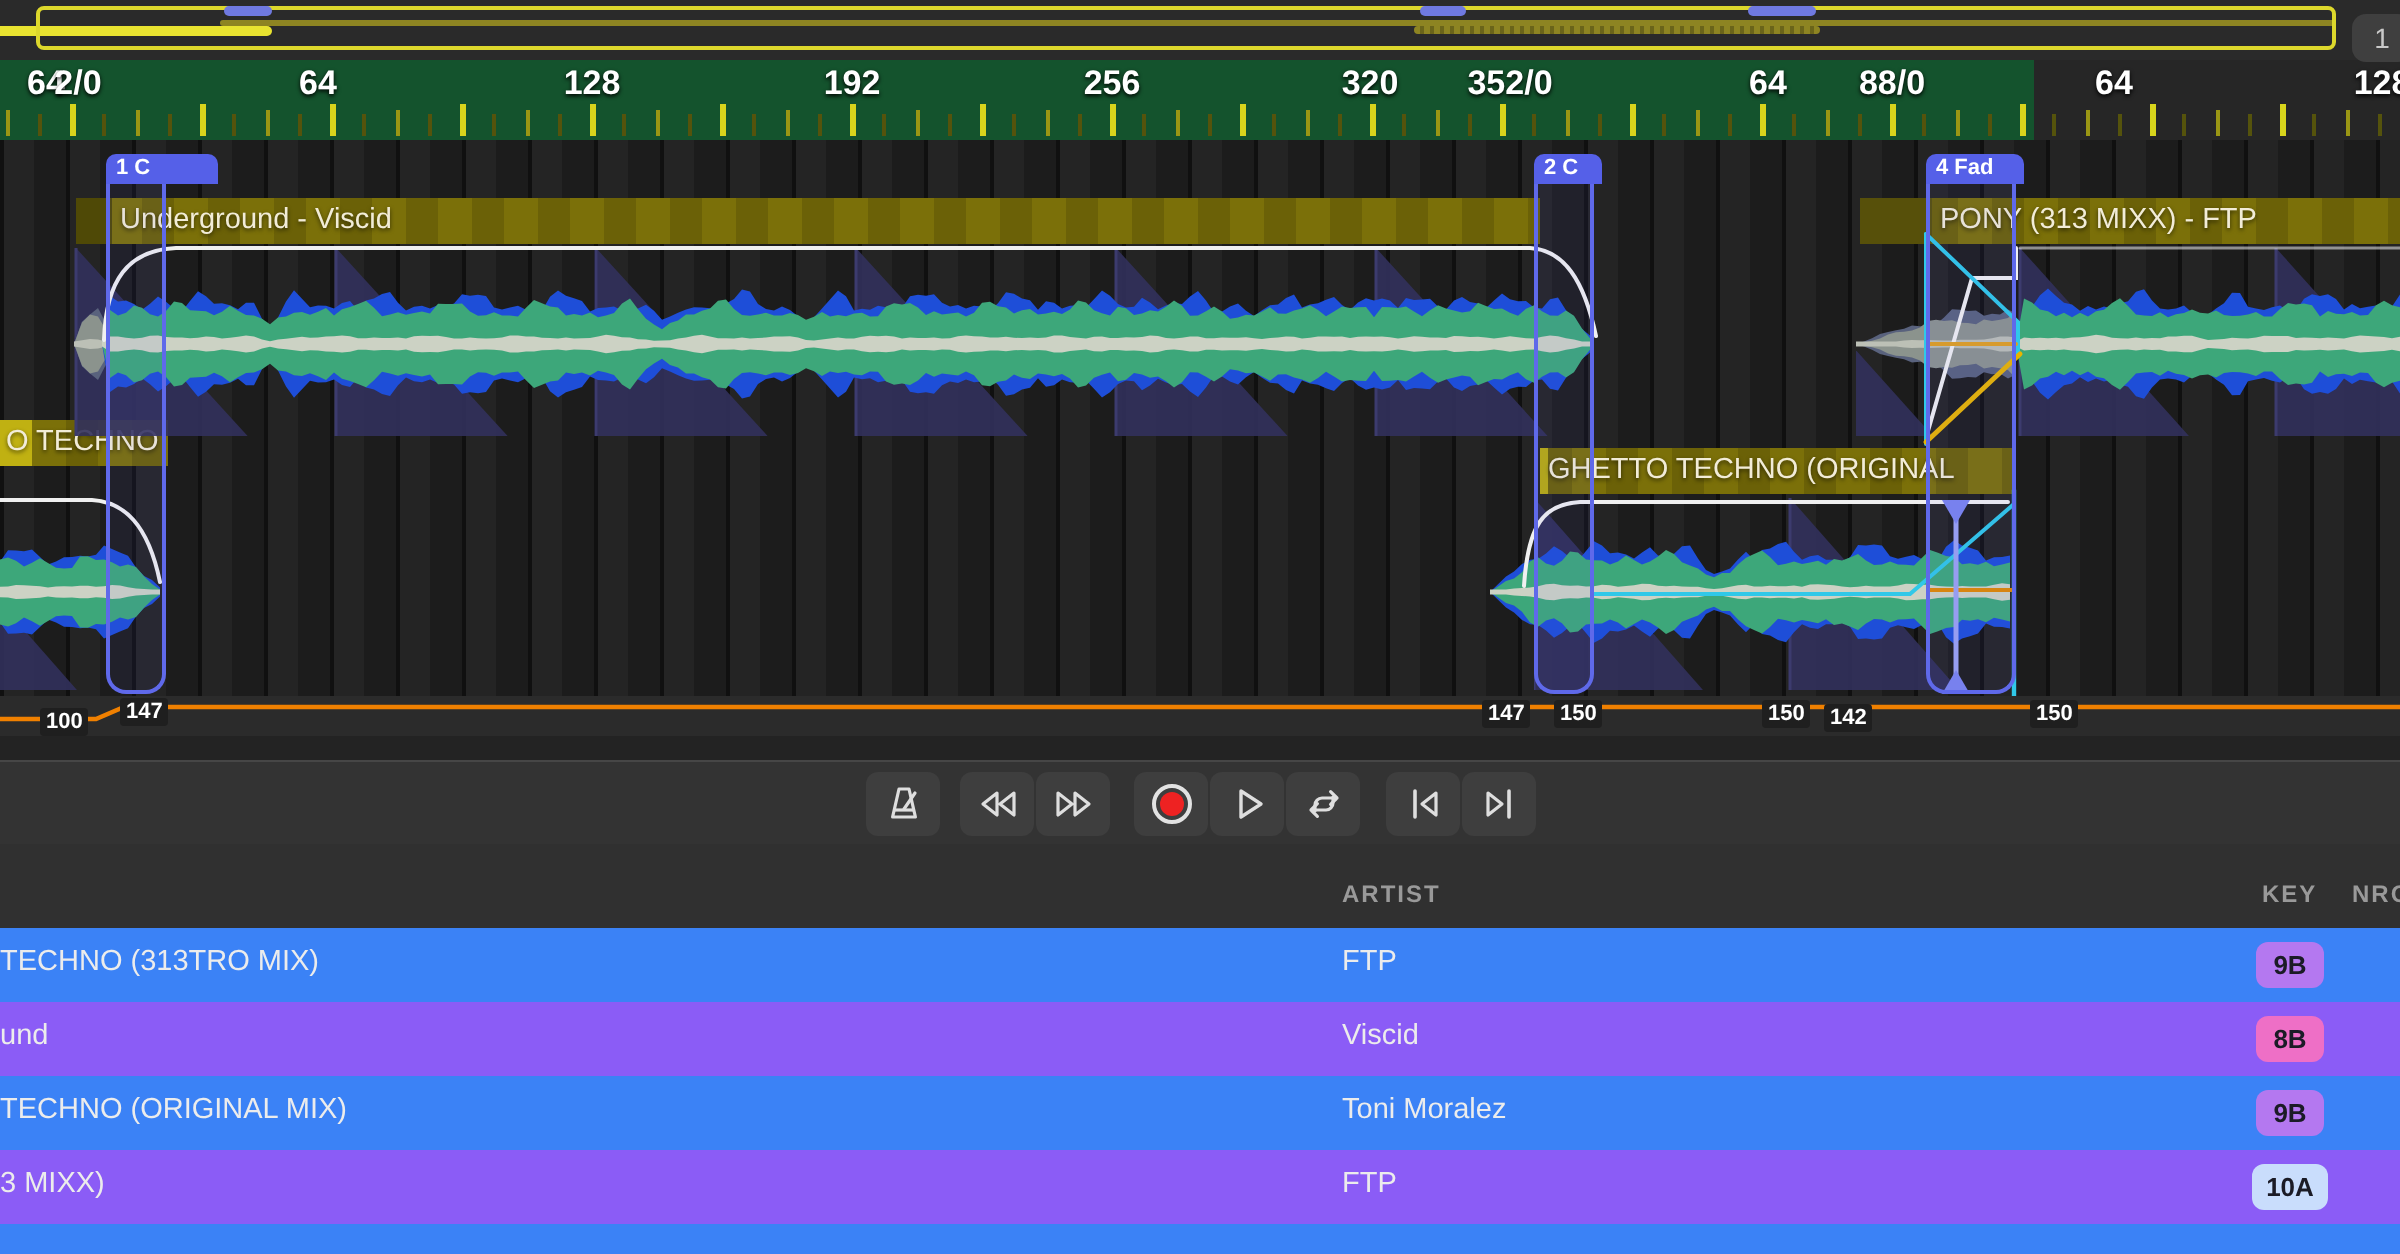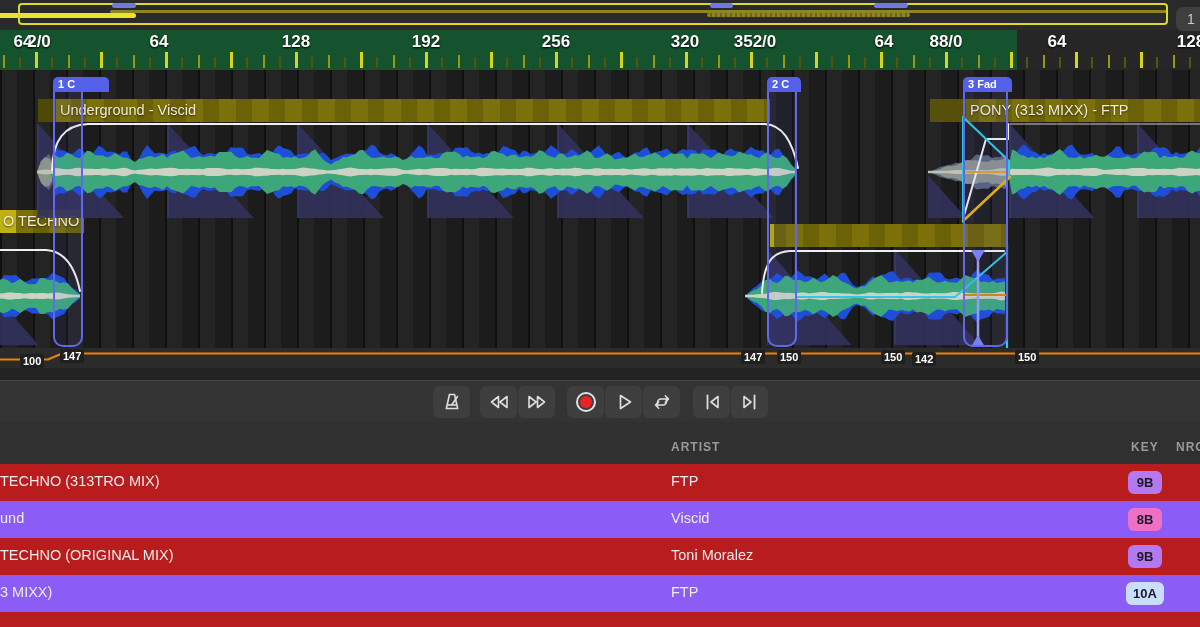--- a/index.html
+++ b/index.html
@@ -55,21 +55,21 @@
   .tbtn svg{display:block;}
   .rec-outer{width:20px;height:20px;border:2px solid #e2e2e2;border-radius:50%;
     display:flex;align-items:center;justify-content:center;}
   .rec-inner{width:12px;height:12px;background:#ee2222;border-radius:50%;}
 
   
   .tracktable{position:absolute;left:0;top:422px;width:1200px;height:205px;background:#303030;}
   .thead{position:absolute;left:0;top:0;width:1200px;height:42px;padding-left:22px;}
   .th{position:absolute;top:18px;color:#999;font-size:12px;font-weight:700;letter-spacing:1px;}
   .trow{position:absolute;left:0;width:1200px;height:37px;}
-  .trow.alt0{background:#b91c1c;padding-left:40px;} .trow.alt1{background:#8b5cf6;}
+  .trow.alt0{background:#3b82f6;padding-left:40px;} .trow.alt1{background:#8b5cf6;}
   .cell-title{position:absolute;left:0;top:9px;color:#ececec;font-size:14.5px;white-space:nowrap;}
   .cell-artist{position:absolute;left:671px;top:9px;color:#ececec;font-size:14.5px;white-space:nowrap;}
   .key-badge{position:absolute;top:7px;height:23px;border-radius:6px;color:#1b1b26;
     font-size:13px;font-weight:700;text-align:center;line-height:23px;}
 </style>
 </head>
 <body>
 
 <div id="app">
 
@@ -177,21 +177,21 @@
         <div class="tick" style="left: 1172.5px; height: 13px; background: rgb(154, 150, 20);"></div>
         <div class="tick" style="left: 1188.75px; height: 11px; background: rgb(85, 83, 12);"></div>
       </div>
   </div>
 
   <div class="timeline">
     <div id="titlebars">
         <div class="titlebar" style="left: 38px; width: 732px; top: 29px;"><div class="lead" style="width: 18px; background: rgb(79, 73, 6);"></div><span style="margin-left: 22px;">Underground - Viscid</span></div>
         <div class="titlebar" style="left: 930px; width: 270px; top: 29px;"><div class="lead" style="width: 36px; background: rgb(87, 80, 10);"></div><span style="margin-left: 40px;">PONY (313 MIXX) - FTP</span></div>
         <div class="titlebar" style="left: 0px; width: 84px; top: 140px;"><div class="lead" style="width: 16px; background: rgb(192, 177, 18);"></div><span style="margin-left: 3px;">O TECHNO</span></div>
-        <div class="titlebar" style="left: 770px; width: 238px; top: 154px;"><div class="lead" style="width: 4px; background: rgb(183, 171, 16);"></div></div>
+        <div class="titlebar" style="left: 770px; width: 238px; top: 154px;"><div class="lead" style="width: 4px; background: rgb(183, 171, 16);"></div><span style="margin-left: 4px;">GHETTO TECHNO (ORIGINAL</span></div>
       </div>
     <svg id="tl-svg" width="1200" height="278">
         <defs>
           <clipPath id="c1">
             <rect x="37" y="54" width="761" height="94"></rect>
             <rect x="928" y="54" width="272" height="94"></rect>
           </clipPath>
           <clipPath id="c2">
             <rect x="0" y="179" width="82" height="96"></rect>
             <rect x="767" y="179" width="241" height="96"></rect>
@@ -256,21 +256,21 @@
         <polygon points="971,277 985,277 978,265" fill="#7a84ee"></polygon>
       </svg>
     <div id="marker-bands">
         <div class="marker-band" style="left: 53px; width: 30px;">
           <div class="marker-badge" style="width: 56px;">1 C</div>
         </div>
         <div class="marker-band" style="left: 767px; width: 30px;">
           <div class="marker-badge" style="width: 34px;">2 C</div>
         </div>
         <div class="marker-band" style="left: 963px; width: 45px;">
-          <div class="marker-badge" style="width: 49px;">3 Fad</div>
+          <div class="marker-badge" style="width: 49px;">4 Fad</div>
         </div>
       </div>
   </div>
 
   <div class="tempo">
     <svg width="1200" height="20">
       <polyline points="0,11.5 48,11.5 62,5.5 1200,5.5" fill="none" stroke="#f08000" stroke-width="2.2"></polyline>
       <circle cx="795" cy="5.5" r="2" fill="#ffb23e"></circle>
       <circle cx="903" cy="5.5" r="2" fill="#ffb23e"></circle>
     </svg>

